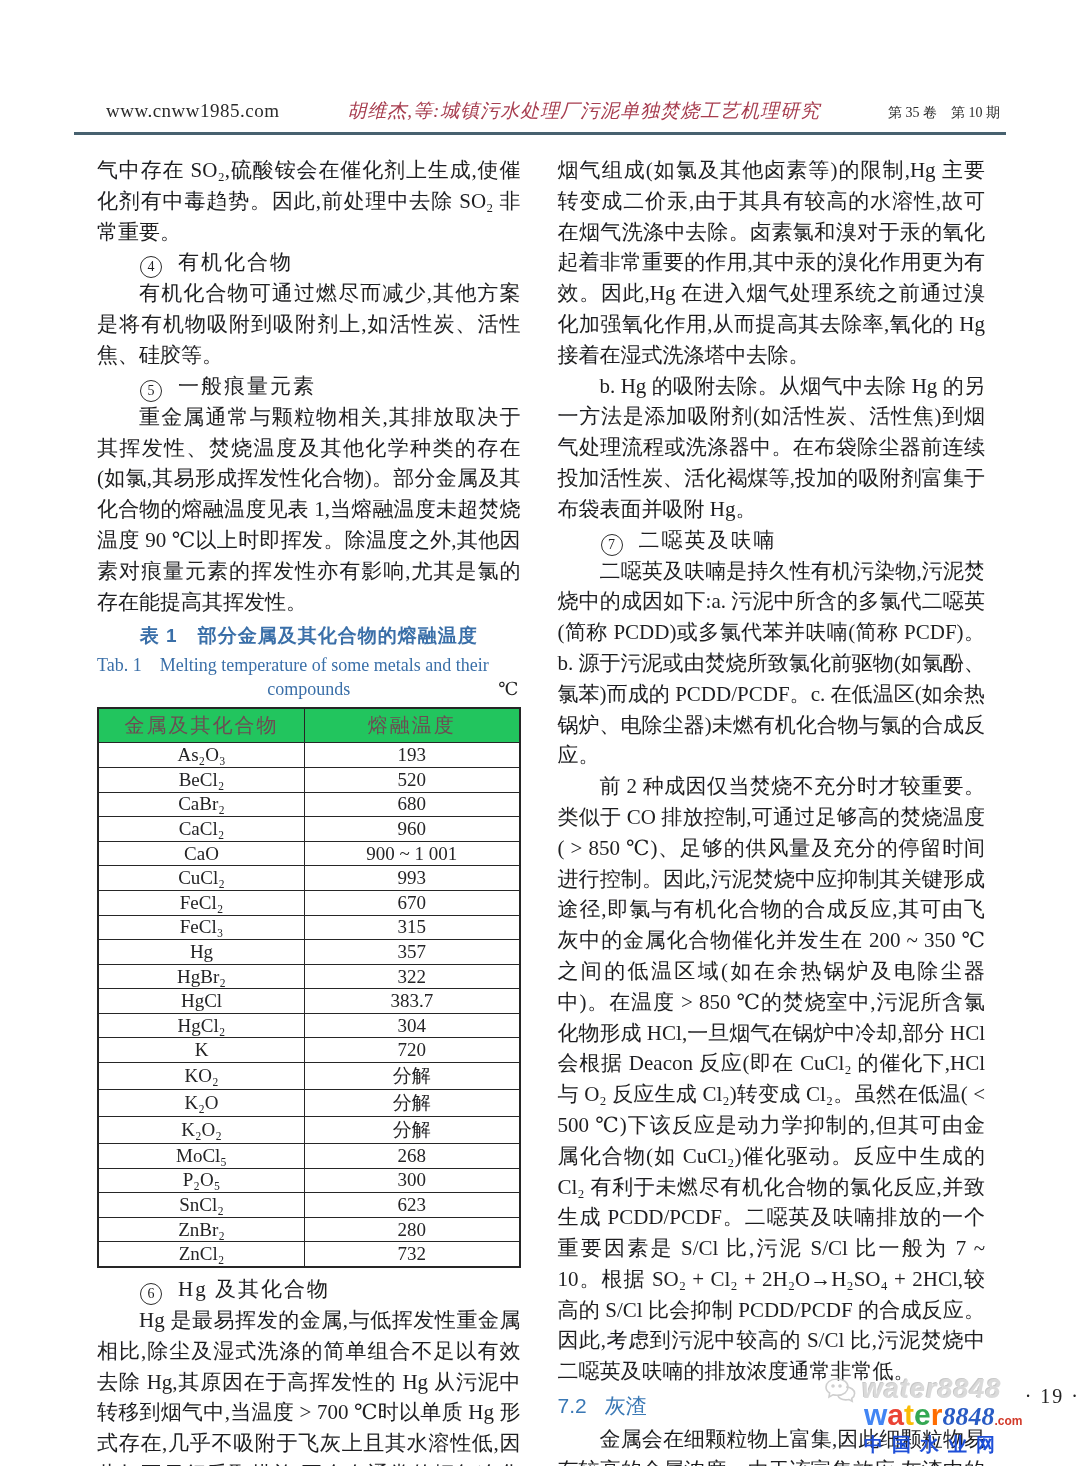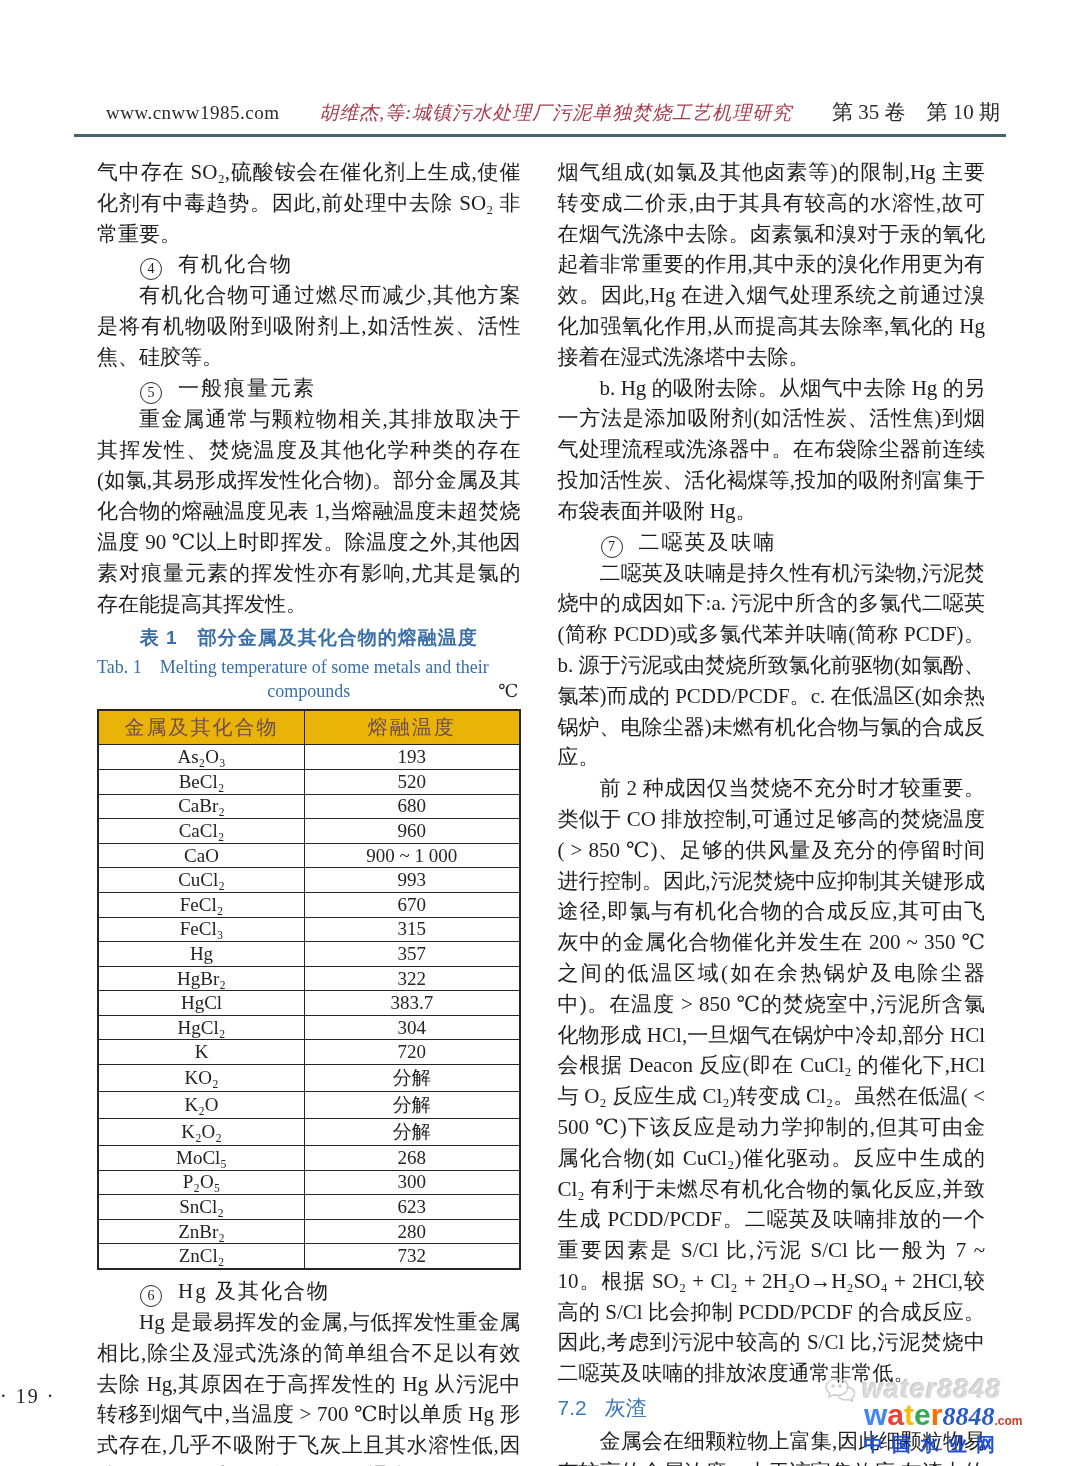--- a/index.html
+++ b/index.html
@@ -7,21 +7,21 @@
     width:1080px;height:1466px;background:#ffffff;position:relative;overflow:hidden;
     font-family:"Liberation Serif","DejaVu Serif",serif;color:#1e1e20;
   }
   .page{position:absolute;inset:0;}
   
   .header{
     margin:98px 76px 0 76px;display:flex;justify-content:space-between;align-items:baseline;
   }
   .header .site{font-size:19px;color:#2a2a2a;letter-spacing:.5px;padding-left:30px;}
   .header .title{font-size:19px;font-style:italic;color:#a73d4f;letter-spacing:1px;}
-  .header .issue{font-size:21px;color:#2a2a2a;padding-right:4px;}
+  .header .issue{font-size:14px;color:#2a2a2a;padding-right:4px;}
   .rule{margin:8px 74px 0 74px;border-bottom:3.5px solid #47616f;}
   
   .cols{display:flex;gap:37px;margin:20px 95px 0 97px;}
   .col{width:425px;}
   .col.right{width:429px;}
   p.body{margin:0;font-size:21px;line-height:30.8px;text-align:justify;text-justify:inter-ideograph;}
   p.indent{text-indent:2em;}
   p.numline{margin:0;font-size:21px;line-height:30.8px;padding-left:2.05em;}
   .circ{
     display:inline-flex;justify-content:center;align-items:center;
@@ -32,35 +32,35 @@
   
   .tbl-cap-cn{
     margin-top:6px;text-align:center;color:#3a6fa8;font-size:19px;font-weight:bold;
     font-family:"Liberation Sans","DejaVu Sans",sans-serif;letter-spacing:1px;
   }
   .tbl-cap-en{margin-top:4px;color:#3a6fa8;font-size:18px;line-height:24px;}
   .tbl-cap-en2{position:relative;text-align:center;color:#3a6fa8;font-size:18px;line-height:24px;margin-bottom:6px;}
   .tbl-cap-en2 .unit{position:absolute;right:2px;top:0;color:#222;}
   table.melt{width:100%;border-collapse:collapse;border:2px solid #262626;}
   table.melt th{
-    background:#eab308;color:#6d4c53;font-weight:normal;font-size:20px;
+    background:#22c55e;color:#6d4c53;font-weight:normal;font-size:20px;
     border:1.4px solid #262626;height:31px;letter-spacing:2px;
   }
   table.melt td{
     border:1.4px solid #262626;text-align:center;font-size:19px;height:23.6px;
     padding:0;color:#242426;
   }
   
   .sec-head{
     margin:4px 0 2px 0;color:#3a78b5;font-weight:normal;font-size:21px;line-height:30.8px;
     font-family:"Liberation Sans","DejaVu Sans",sans-serif;
   }
   .sec-head .sec-no{margin-right:18px;}
   
-  .pageno{position:absolute;bottom:58px;left:0;width:100%;text-align:left;font-size:20px;color:#222;letter-spacing:2px;}
+  .pageno{position:absolute;bottom:58px;left:0;width:100%;text-align:right;font-size:20px;color:#222;letter-spacing:2px;}
   
   .wm{position:absolute;right:6px;bottom:4px;width:250px;height:88px;}
   .wm .emboss{
     position:absolute;top:0;left:0;display:flex;align-items:center;gap:4px;
     color:#dadada;font-family:"Liberation Sans","DejaVu Sans",sans-serif;
     font-size:27px;font-weight:bold;font-style:italic;
     text-shadow:1px 1px 0 #ffffff,-1px -1px 0 #c8c8c8;
     letter-spacing:1px;
   }
   .wm .brand{position:absolute;top:24px;left:40px;white-space:nowrap;font-family:"Liberation Sans","DejaVu Sans",sans-serif;}
@@ -119,21 +119,21 @@
           <tr>
               <td>CaBr₂</td>
               <td>680</td>
             </tr>
           <tr>
               <td>CaCl₂</td>
               <td>960</td>
             </tr>
           <tr>
               <td>CaO</td>
-              <td>900 ~ 1 000</td>
+              <td>900 ~ 1 001</td>
             </tr>
           <tr>
               <td>CuCl₂</td>
               <td>993</td>
             </tr>
           <tr>
               <td>FeCl₂</td>
               <td>670</td>
             </tr>
           <tr>

